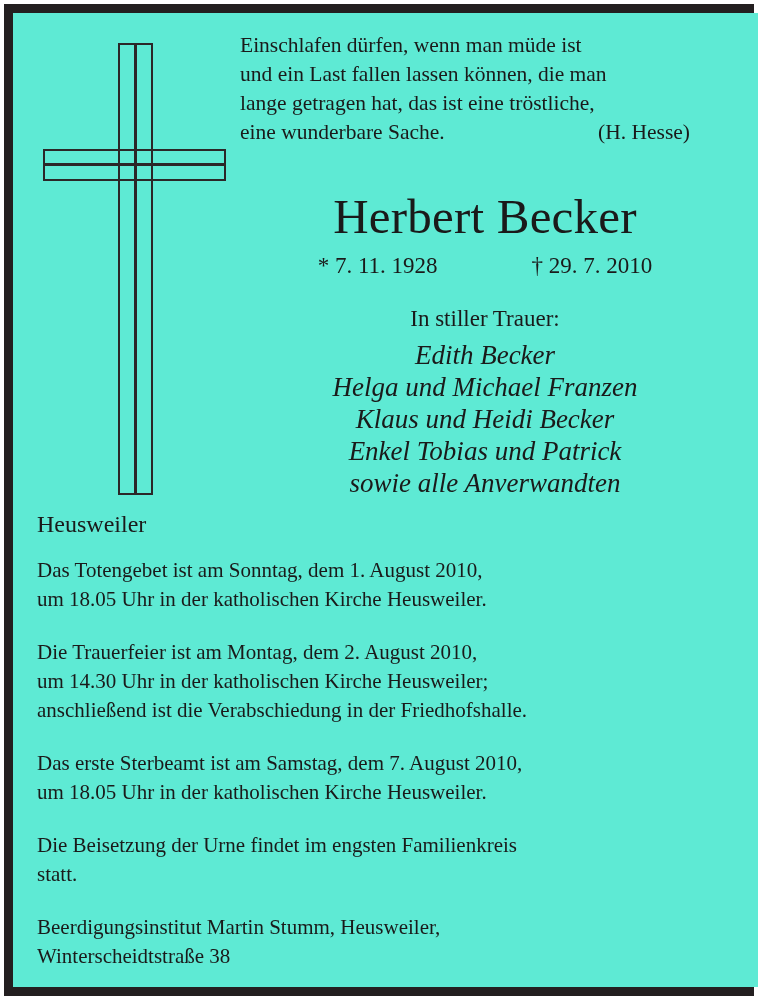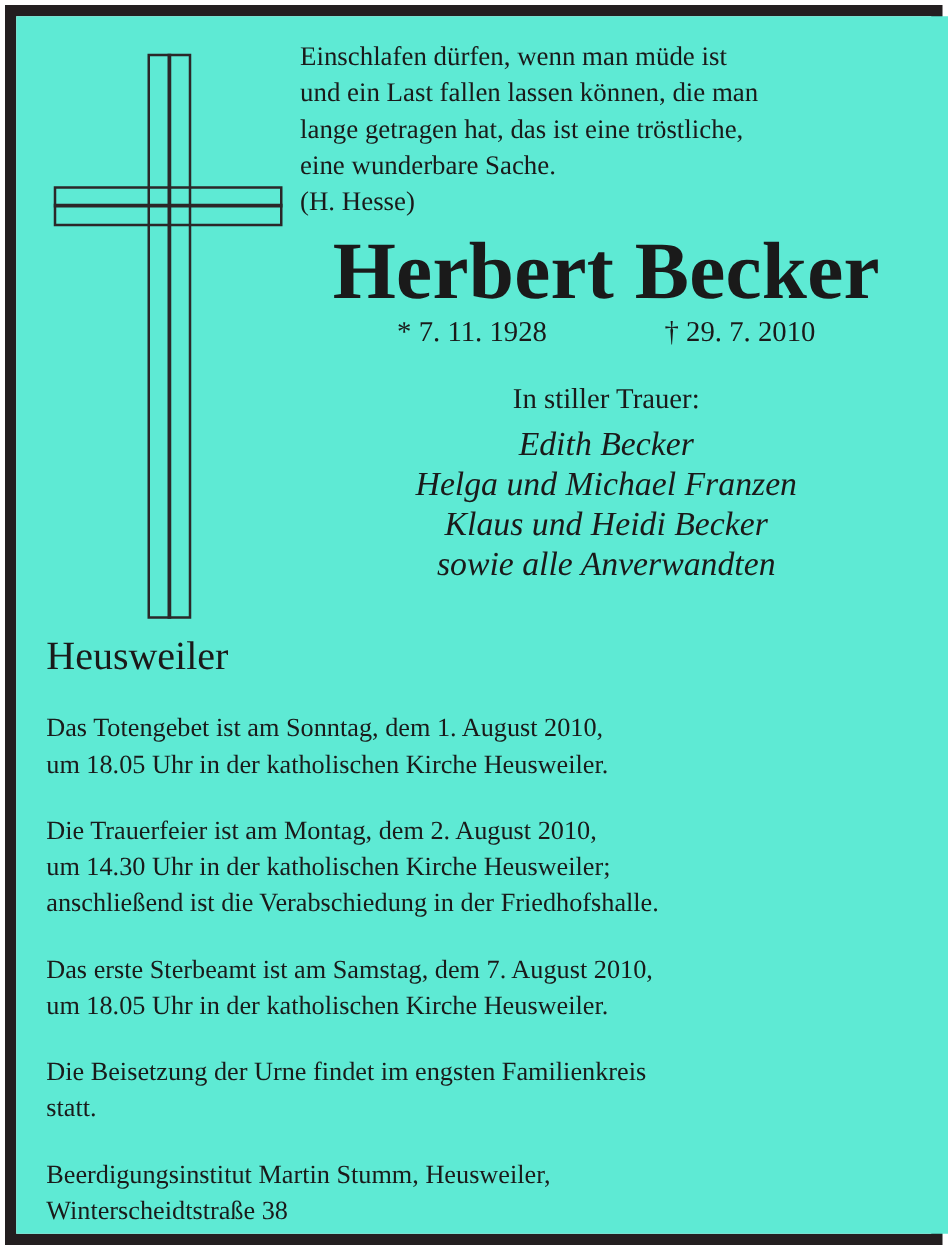--- a/index.html
+++ b/index.html
@@ -90,34 +90,33 @@
     width: 478px;
     font-size: 21.5px;
     line-height: 29px;
     text-align: left;
   }
   #quote .q-line { white-space: pre; }
   #quote .q-last {
     display: flex;
     justify-content: space-between;
     width: 450px;
-    flex-direction: column;
   }
 
   
   #name-block {
     position: absolute;
     left: 227px;
     top: 175px;
     width: 490px;
     text-align: center;
   }
   #deceased-name {
-    font-size: 65px;
-    font-weight: bold;
+    font-size: 49px;
+    font-weight: normal;
     letter-spacing: 0.2px;
     line-height: 58px;
   }
   #dates {
     margin-top: 5px;
     font-size: 23px;
     line-height: 29px;
     display: flex;
     justify-content: center;
     gap: 94px;
@@ -143,23 +142,23 @@
   }
 
   
   #details {
     position: absolute;
     left: 24px;
     top: 495px;
     width: 690px;
   }
   #place-heading {
-    font-size: 32px;
+    font-size: 24px;
     line-height: 32px;
-    margin-bottom: 28px;
+    margin-bottom: 16px;
   }
   .para {
     font-size: 21px;
     line-height: 29px;
     margin-bottom: 24px;
   }
   .para:last-child { margin-bottom: 0; }
   .para .ln { display: block; }
 </style>
 </head>
@@ -191,20 +190,21 @@
         <span>* 7. 11. 1928</span>
         <span>† 29. 7. 2010</span>
       </div>
     </div>
 
     <div id="mourn-block">
       <div id="mourn-heading">In stiller Trauer:</div>
       <div class="mourner">Edith Becker</div>
       <div class="mourner">Helga und Michael Franzen</div>
       <div class="mourner">Klaus und Heidi Becker</div>
+      <div class="mourner">Enkel Tobias und Patrick</div>
       <div class="mourner">sowie alle Anverwandten</div>
     </div>
 
     <div id="details">
       <div id="place-heading">Heusweiler</div>
 
       <div class="para">
         <span class="ln">Das Totengebet ist am Sonntag, dem 1. August 2010,</span>
         <span class="ln">um 18.05 Uhr in der katholischen Kirche Heusweiler.</span>
       </div>

